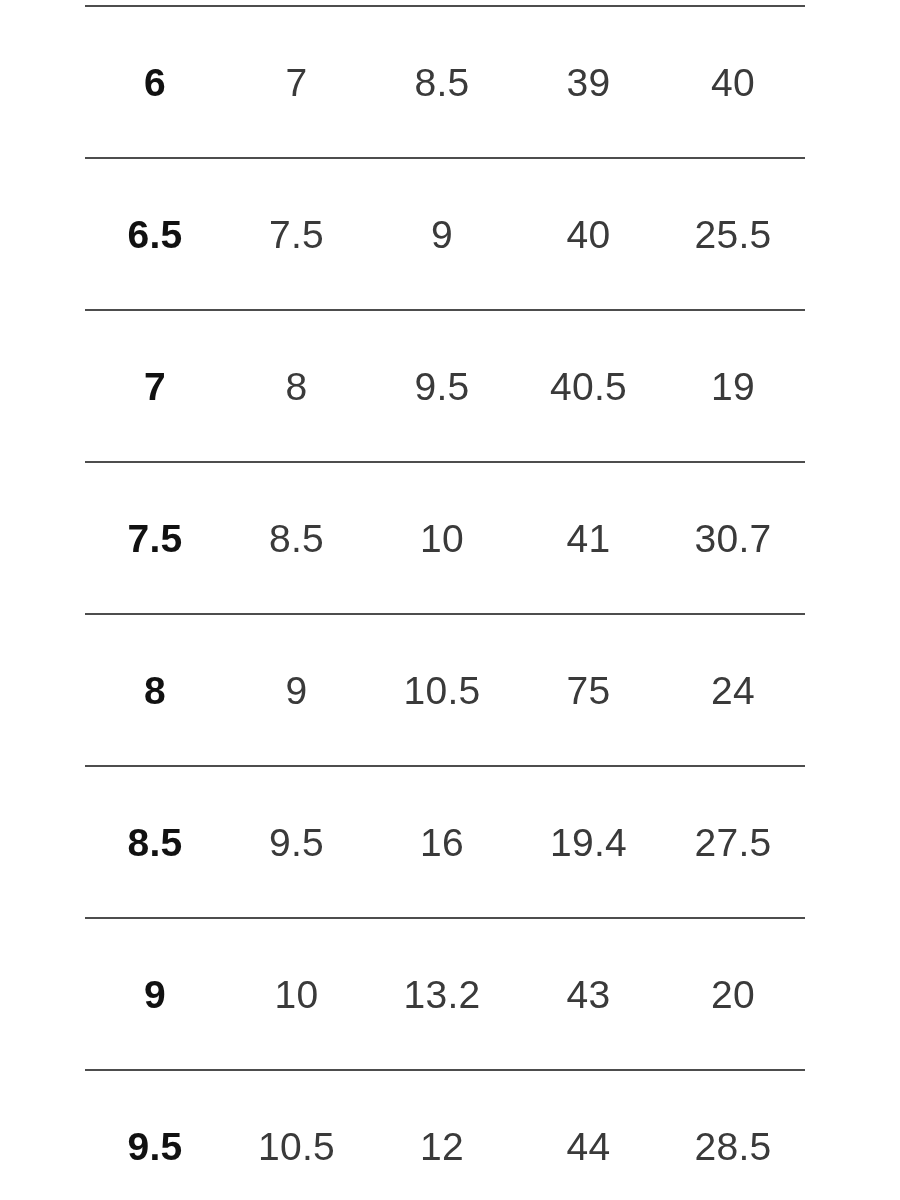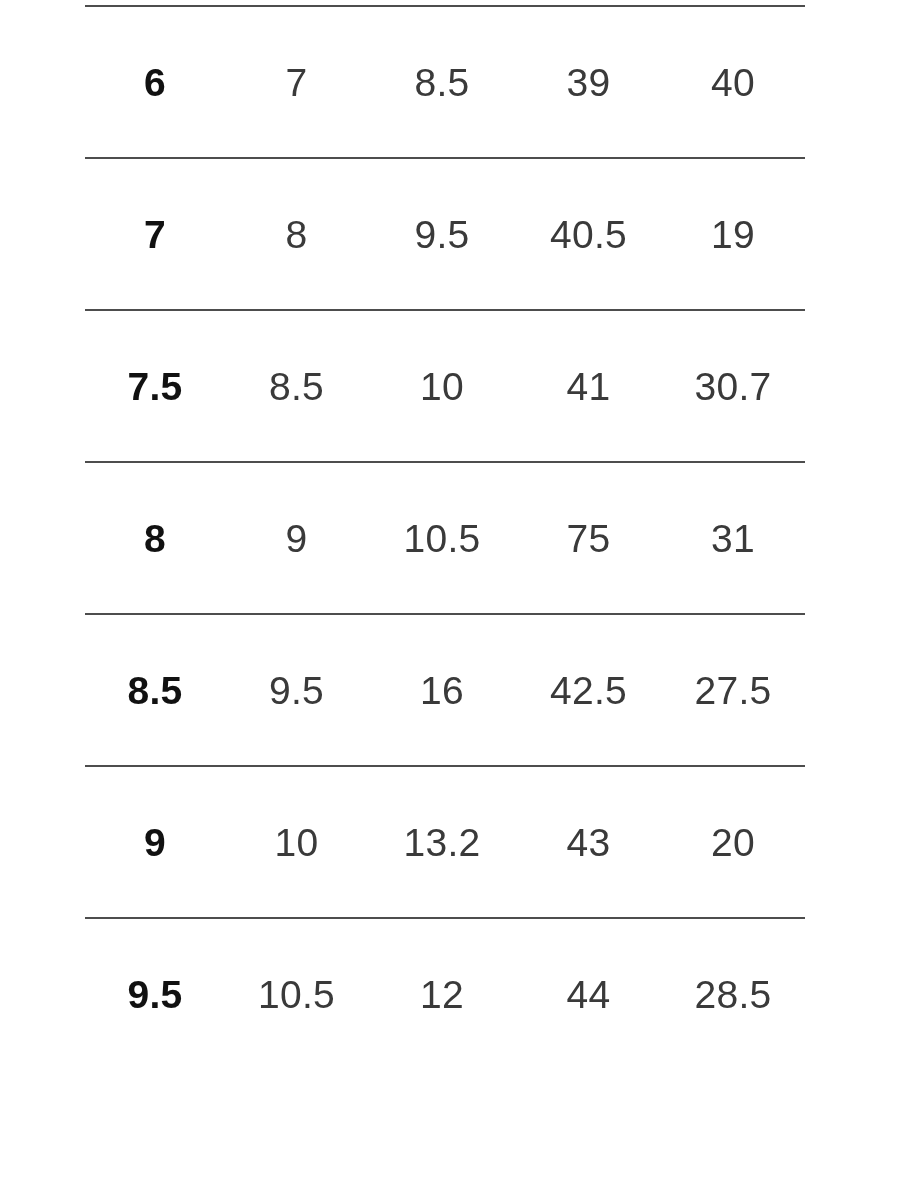--- a/index.html
+++ b/index.html
@@ -80,45 +80,52 @@
     </colgroup>
     <tbody>
         <tr>
           <td class="col-primary">6</td>
           <td>7</td>
           <td>8.5</td>
           <td>39</td>
           <td>40</td>
         </tr>
         <tr>
+          <td class="col-primary">6.5</td>
+          <td>7.5</td>
+          <td>9</td>
+          <td>40</td>
+          <td>25.5</td>
+        </tr>
+        <tr>
           <td class="col-primary">7</td>
           <td>8</td>
           <td>9.5</td>
           <td>40.5</td>
           <td>19</td>
         </tr>
         <tr>
           <td class="col-primary">7.5</td>
           <td>8.5</td>
           <td>10</td>
           <td>41</td>
           <td>30.7</td>
         </tr>
         <tr>
           <td class="col-primary">8</td>
           <td>9</td>
           <td>10.5</td>
           <td>75</td>
-          <td>31</td>
+          <td>24</td>
         </tr>
         <tr>
           <td class="col-primary">8.5</td>
           <td>9.5</td>
           <td>16</td>
-          <td>42.5</td>
+          <td>19.4</td>
           <td>27.5</td>
         </tr>
         <tr>
           <td class="col-primary">9</td>
           <td>10</td>
           <td>13.2</td>
           <td>43</td>
           <td>20</td>
         </tr>
         <tr>

